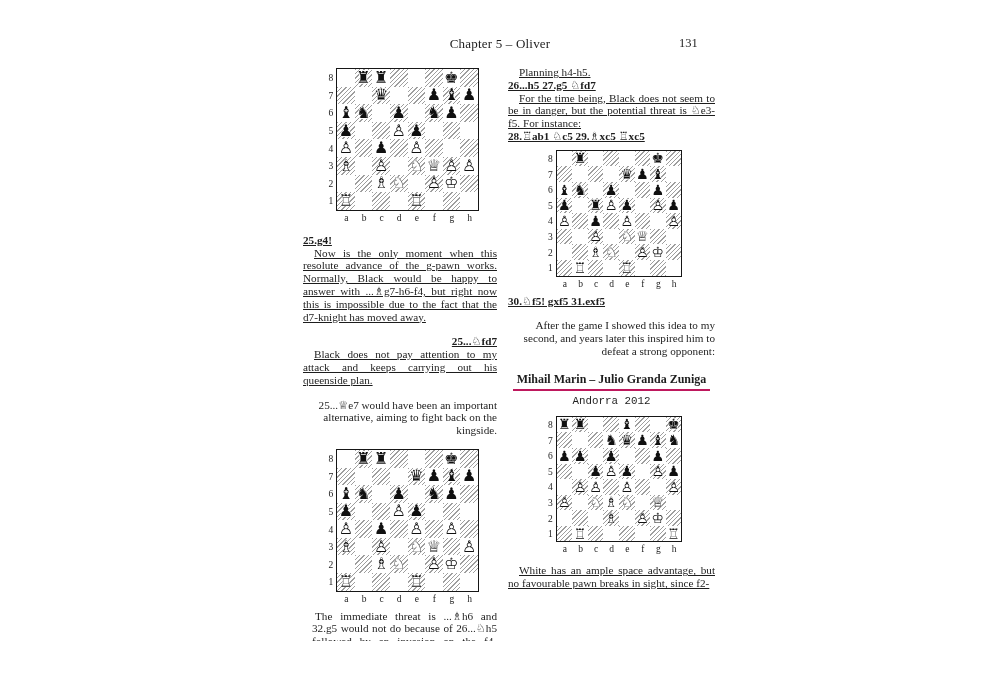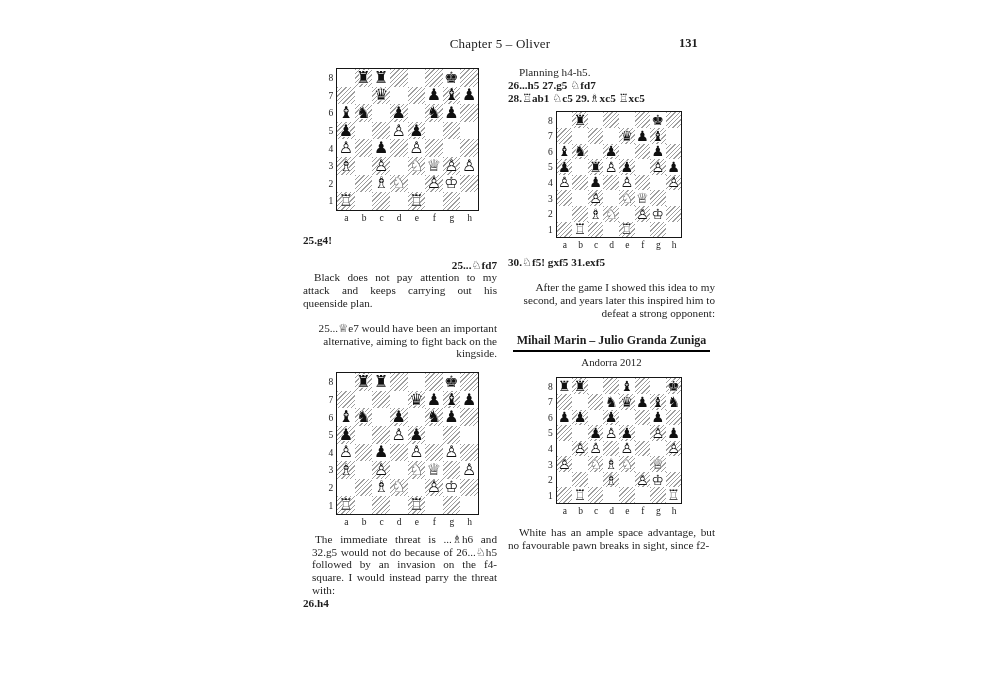--- a/index.html
+++ b/index.html
@@ -1,27 +1,27 @@
 <!DOCTYPE html>
 <html><head>
 <meta charset="utf-8">
 <style>
   html,body{margin:0;padding:0;background:#fff;}
   .page{position:relative;width:1000px;height:641px;background:#ffffff;overflow:hidden;
         font-family:"Liberation Serif","DejaVu Sans",serif;color:#1d1d1d;}
   .header{position:absolute;top:36px;left:0;width:1000px;text-align:center;font-size:13px;letter-spacing:.2px;}
-  .pageno{position:absolute;top:36px;left:679px;font-size:12.5px;font-weight:bold;}
+  .pageno{position:absolute;top:36px;left:679px;font-size:12.5px;}
   .cols{position:absolute;left:303px;top:66px;width:412px;display:flex;gap:11px;}
   .col-l{width:194px;}
   .col-r{width:207px;}
   p{margin:0;font-size:11.2px;line-height:12.8px;}
   .body{text-align:justify;}
-  .ind{text-indent:11px;}
+  .ind{text-indent:11px;text-decoration:underline;}
   .bi{padding-left:9px;text-indent:3px;}
-  .mv{font-weight:bold;text-align:left;}
+  .mv{font-weight:bold;text-align:left;text-decoration:underline;}
   .mt{margin-top:12px;text-align:right;}
   .mt2{margin-top:10px;}
   
   .dg{display:flex;width:fit-content;}
   .lg{--c:17.6px;--pf:16px;}
   .sm{--c:15.6px;--pf:14.2px;}
   .dgm1{margin:2px auto 11px;}
   .dgm2{margin:12px auto 6px;}
   .dgm3{margin:7px auto 6px;}
   .dgm4{margin:9px auto 8px;}
@@ -35,22 +35,22 @@
   .files{display:flex;margin-top:2px;margin-left:1.5px;}
   .file-label{width:var(--c);text-align:center;font-size:9.5px;color:#222;}
   .pc{position:absolute;inset:0;display:flex;align-items:center;justify-content:center;
       font-family:"DejaVu Sans",sans-serif;font-size:var(--pf);line-height:1;}
   .pfill{position:absolute;color:#ffffff;text-shadow:0 0 1px #fff,0 0 1px #fff;}
   .pmain{position:relative;color:#101010;}
   .pc.b .pmain{text-shadow:-0.8px 0 #fff,0.8px 0 #fff,0 -0.8px #fff,0 0.8px #fff;}
   
   .game-head{margin-top:14px;}
   .game-title{font-weight:bold;font-size:12px;text-align:center;width:fit-content;margin:0 auto;
-              border-bottom:2px solid #000000;padding:0 4px 2px;}
-  .game-venue{text-align:center;font-size:10.8px;margin-top:4px;}
+              border-bottom:2px solid #be185d;padding:0 4px 2px;}
+  .game-venue{text-align:center;font-size:10.8px;margin-top:4px;font-family:Liberation Mono, monospace;}
 </style>
 </head>
 <body>
 
 <div class="page">
 
   <div class="header">Chapter 5 – Oliver</div>
   <div class="pageno">131</div>
 
   <div class="cols">
@@ -275,20 +275,21 @@
               <div class="file-label">c</div>
               <div class="file-label">d</div>
               <div class="file-label">e</div>
               <div class="file-label">f</div>
               <div class="file-label">g</div>
               <div class="file-label">h</div>
             </div>
           </div>
         </div>
       <p class="mv">25.g4!</p>
+      <p class="body ind">Now is the only moment when this resolute advance of the g-pawn works. Normally, Black would be happy to answer with ...♗g7-h6-f4, but right now this is impossible due to the fact that the d7-knight has moved away.</p>
       <p class="mv mt">25...♘fd7</p>
       <p class="body ind">Black does not pay attention to my attack and keeps carrying out his queenside plan.</p>
       <p class="body mt">25...♕e7 would have been an important alternative, aiming to fight back on the kingside.</p>
       <div class="dg lg dgm2">
           <div class="dg-left">
             <div class="rank-label">8</div>
             <div class="rank-label">7</div>
             <div class="rank-label">6</div>
             <div class="rank-label">5</div>
             <div class="rank-label">4</div>
@@ -510,20 +511,21 @@
             </div>
           </div>
         </div>
       <p class="body bi">The immediate threat is ...♗h6 and 32.g5 would not do because of 26...♘h5 followed by an invasion on the f4-square. I would instead parry the threat with:</p>
       <p class="mv">26.h4</p>
     </div>
 
     <div class="col-r">
       <p class="body ind">Planning h4-h5.</p>
       <p class="mv">26...h5 27.g5 ♘fd7</p>
+      <p class="body ind">For the time being, Black does not seem to be in danger, but the potential threat is ♘e3-f5. For instance:</p>
       <p class="mv">28.♖ab1 ♘c5 29.♗xc5 ♖xc5</p>
       <div class="dg sm dgm3">
           <div class="dg-left">
             <div class="rank-label">8</div>
             <div class="rank-label">7</div>
             <div class="rank-label">6</div>
             <div class="rank-label">5</div>
             <div class="rank-label">4</div>
             <div class="rank-label">3</div>
             <div class="rank-label">2</div>

